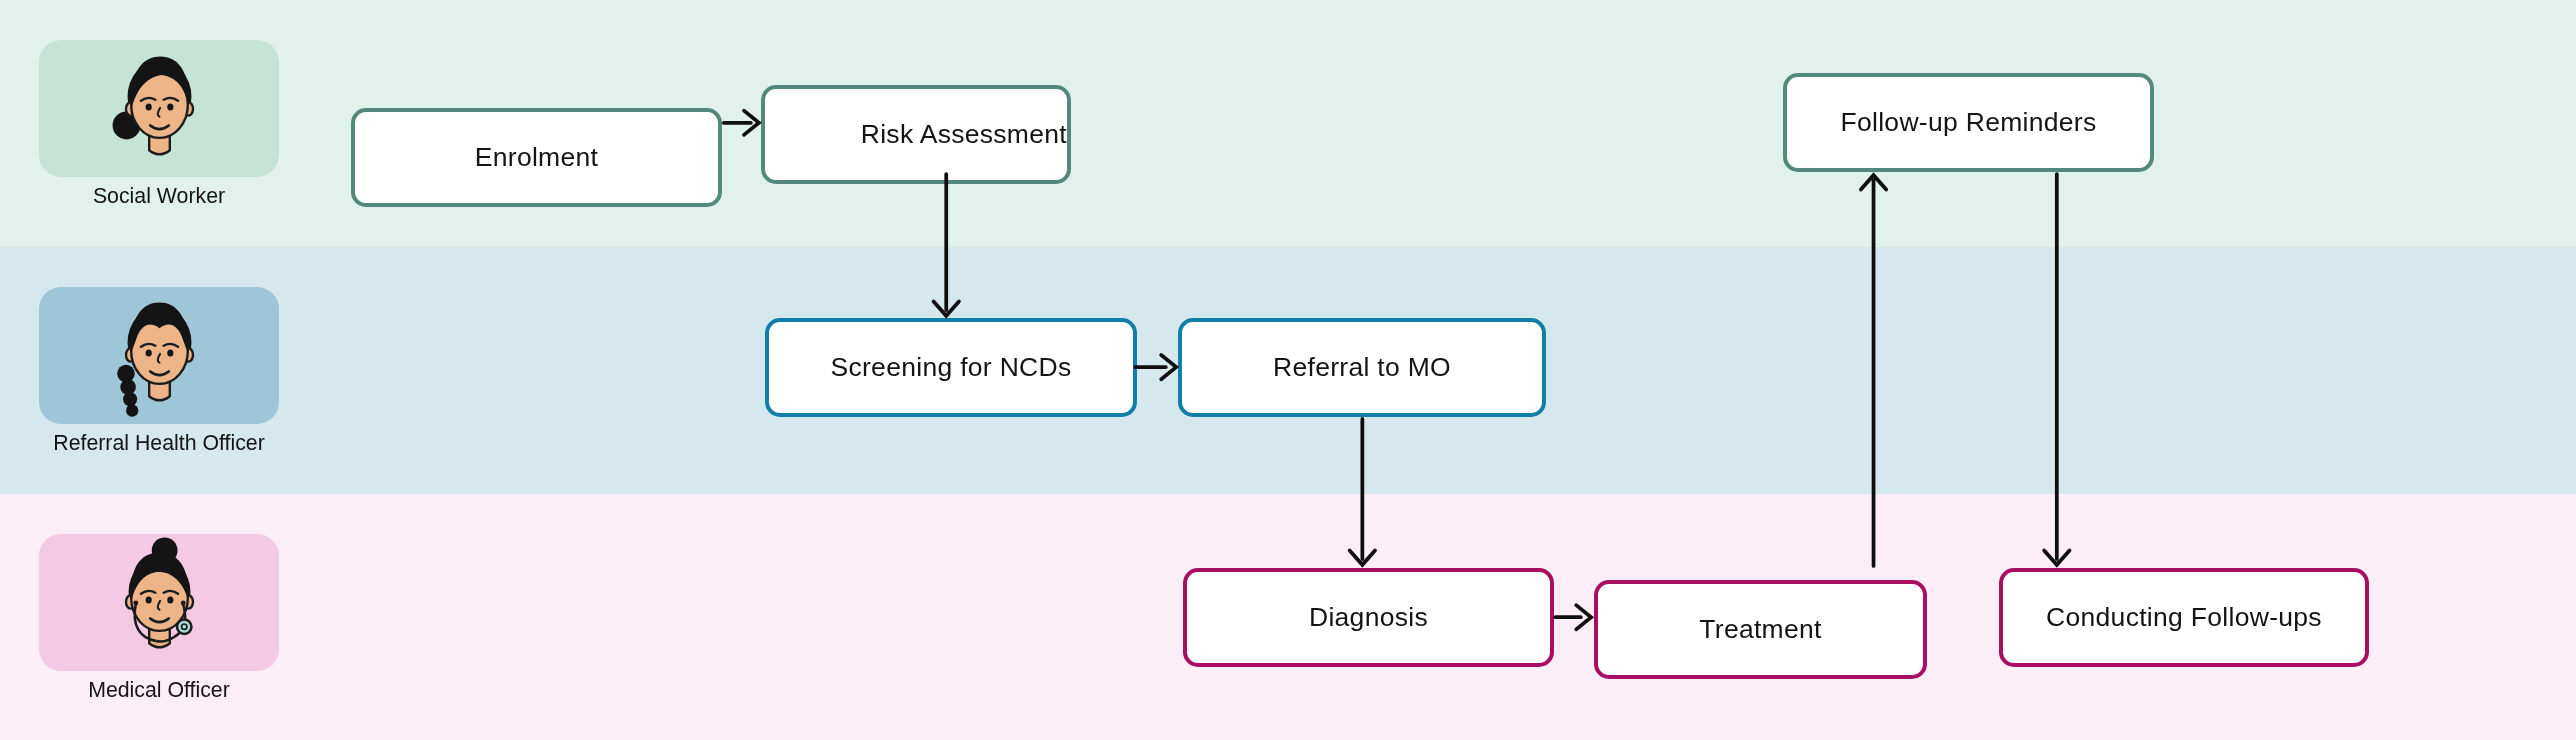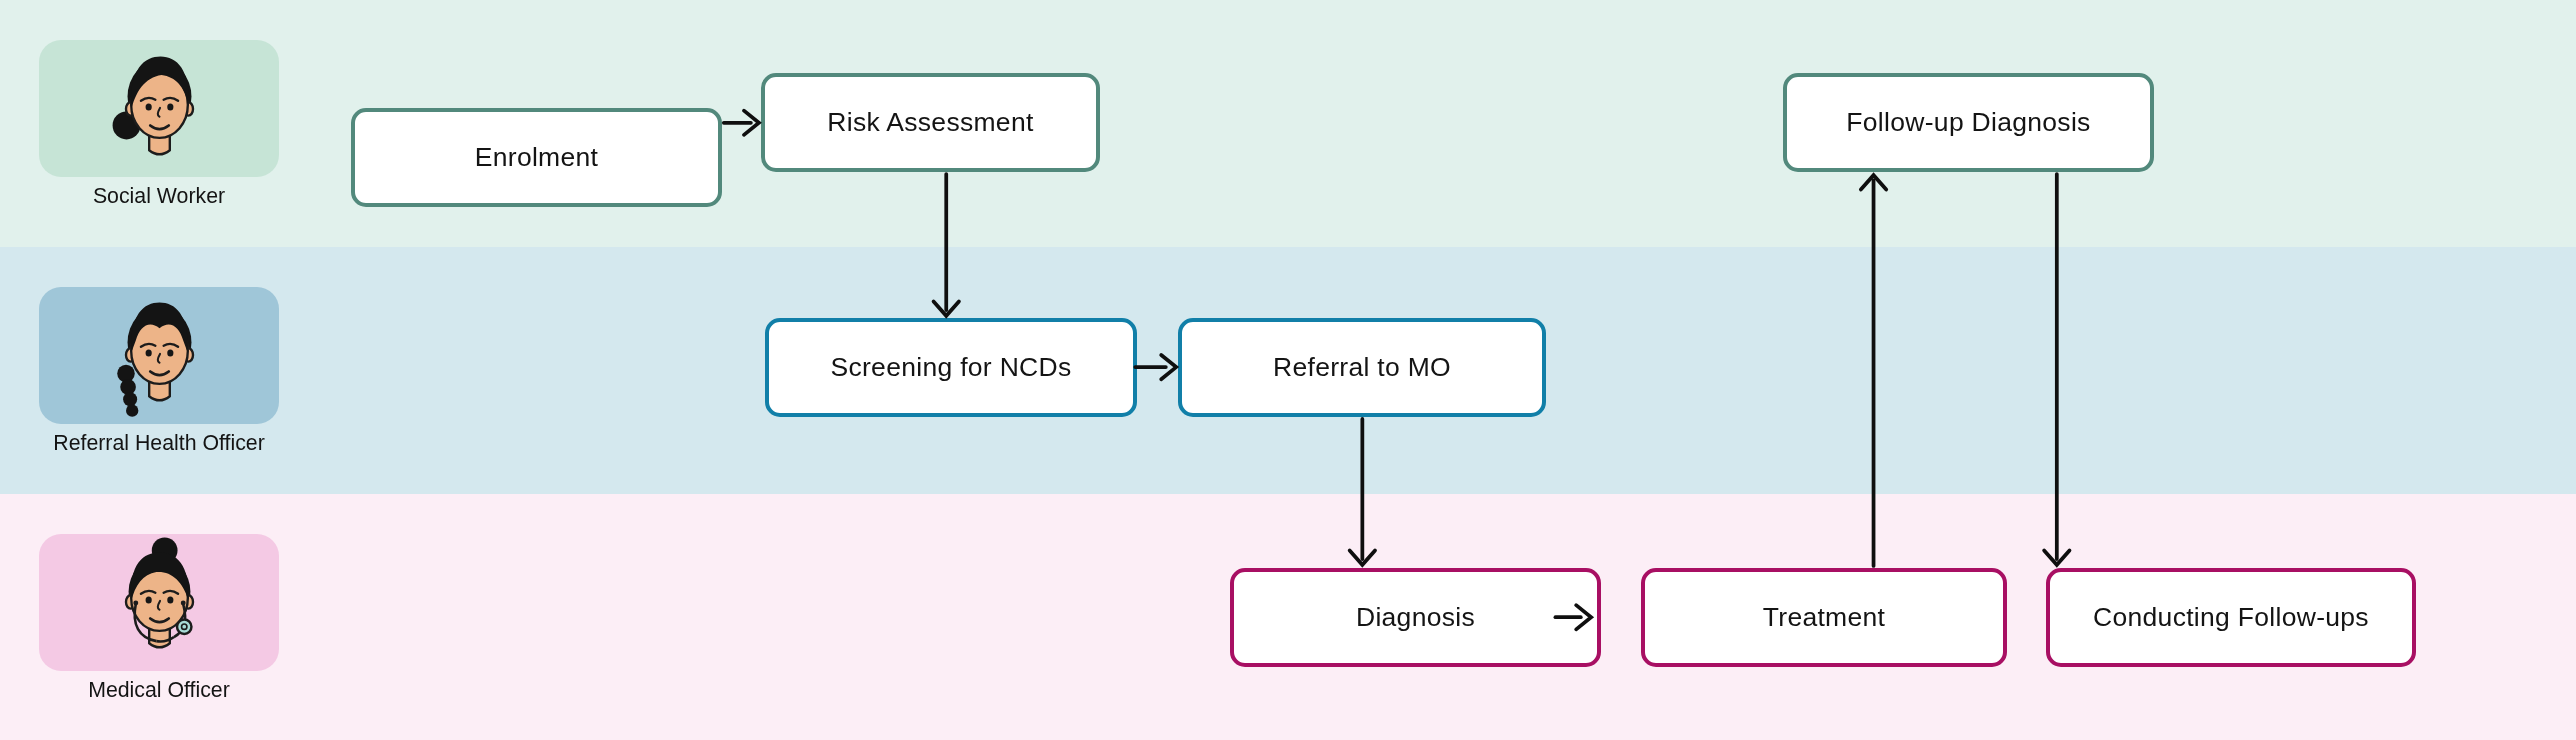--- a/index.html
+++ b/index.html
@@ -33,21 +33,21 @@
 
   
   .node{
     position:absolute;height:99px;background:var(--node-fill,#ffffff);
     border-radius:15px;box-sizing:border-box;
     display:flex;align-items:center;justify-content:center;
   }
   .node span{font-size:26.5px;font-weight:500;color:var(--text,#141414);letter-spacing:0.3px;}
   .node.b0{border:4px solid var(--lane0-border,#52897c);}
   .node.b1{border:4px solid var(--lane1-border,#117fa8);}
-  .node.b2{border:4px solid var(--lane2-border,#a80f63);margin-left:47px;}
+  .node.b2{border:4px solid var(--lane2-border,#a80f63);}
 
   
   .edges{position:absolute;left:0;top:0;pointer-events:none;}
   .edge-line,.edge-head{
     stroke:var(--arrow,#0f0f0f);stroke-width:6.5;fill:none;
     stroke-linecap:round;stroke-linejoin:miter;
   }
 
   
   .outline{stroke:#1c1c1c;stroke-width:2.3;}
@@ -125,36 +125,36 @@
       <circle cx="84" cy="88" r="2.6" fill="none" stroke="#1c1c1c" stroke-width="1.6"></circle>
       <circle cx="37" cy="65" r="2.4" fill="#1c1c1c"></circle>
       <circle cx="83" cy="65" r="2.4" fill="#1c1c1c"></circle>
     </g>
   </svg>
   <div class="lane-label" style="top:678px;">Medical Officer</div>
 
   <div class="node b0" style="left:351px;top:73px;width:371px;margin-top:35px;">
     <span>Enrolment</span>
   </div>
-  <div class="node b0" style="left:761px;top:73px;width:339px;">
+  <div class="node b0" style="left:761px;top:85px;width:310px;justify-content:flex-end;">
     <span>Risk Assessment</span>
   </div>
   <div class="node b0" style="left:1783px;top:73px;width:371px;">
-    <span>Follow-up Diagnosis</span>
+    <span>Follow-up Reminders</span>
   </div>
   <div class="node b1" style="left:765px;top:318px;width:372px;">
     <span>Screening for NCDs</span>
   </div>
   <div class="node b1" style="left:1178px;top:318px;width:368px;">
     <span>Referral to MO</span>
   </div>
   <div class="node b2" style="left:1183px;top:568px;width:371px;">
     <span>Diagnosis</span>
   </div>
-  <div class="node b2" style="left:1594px;top:568px;width:366px;">
+  <div class="node b2" style="left:1594px;top:580px;width:333px;">
     <span>Treatment</span>
   </div>
   <div class="node b2" style="left:1999px;top:568px;width:370px;">
     <span>Conducting Follow-ups</span>
   </div>
 
   <svg class="edges" width="2576" height="740" viewBox="0 0 4468 1284">
     <g>
       <path class="edge-line" d="M1255 213 L1302 213"></path>
       <path class="edge-head" d="M1290 192 L1316 213 L1290 234"></path>

